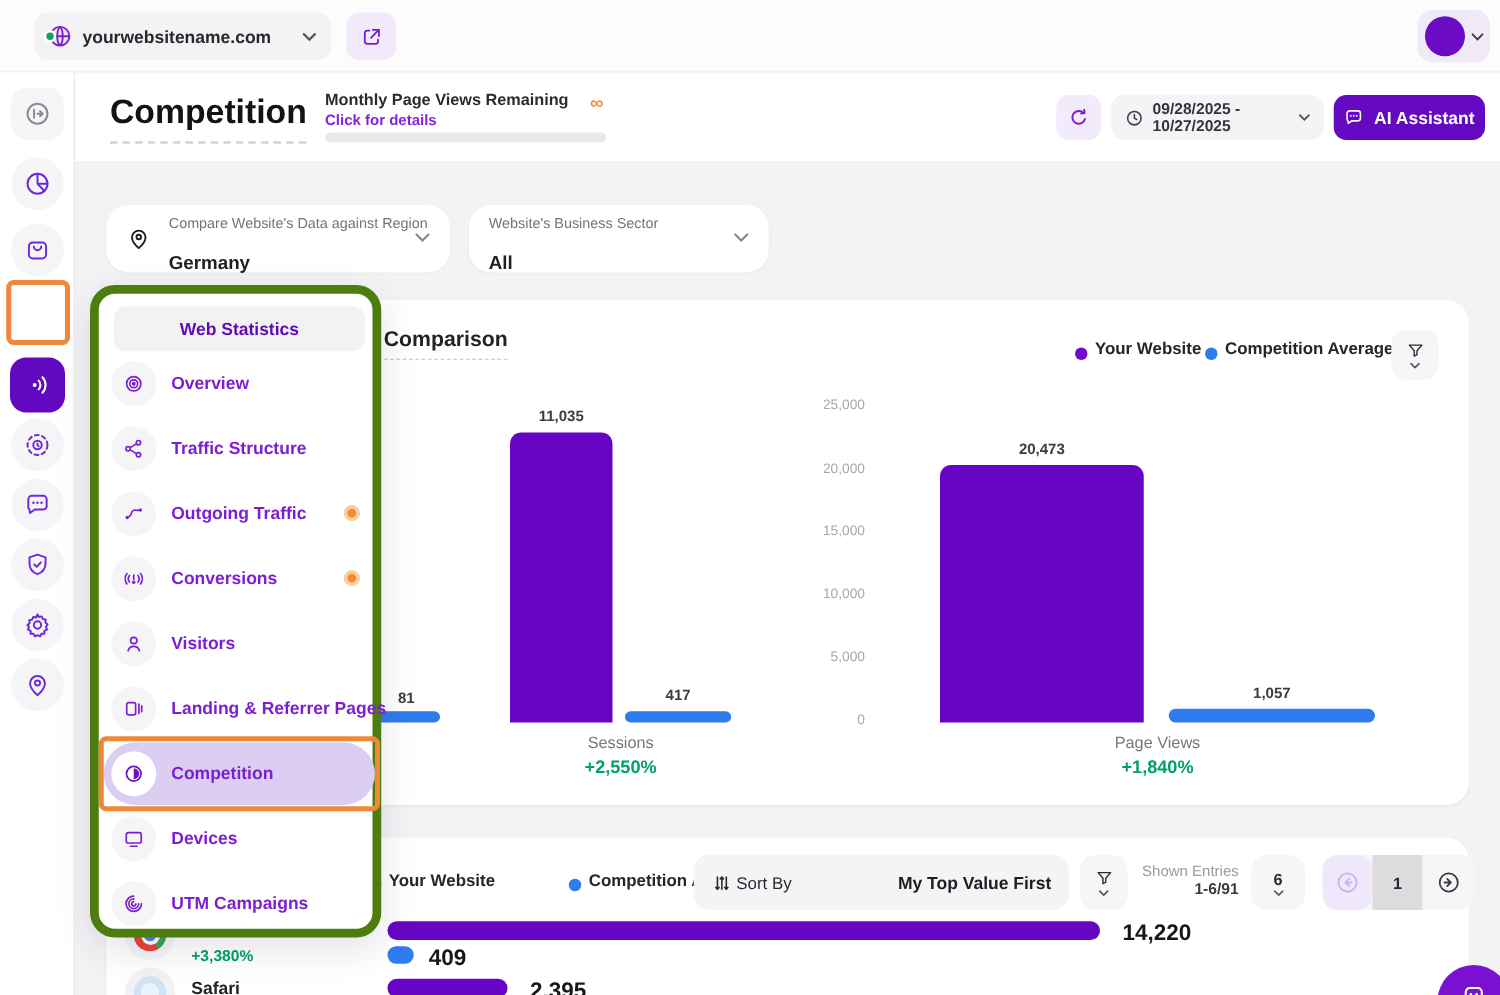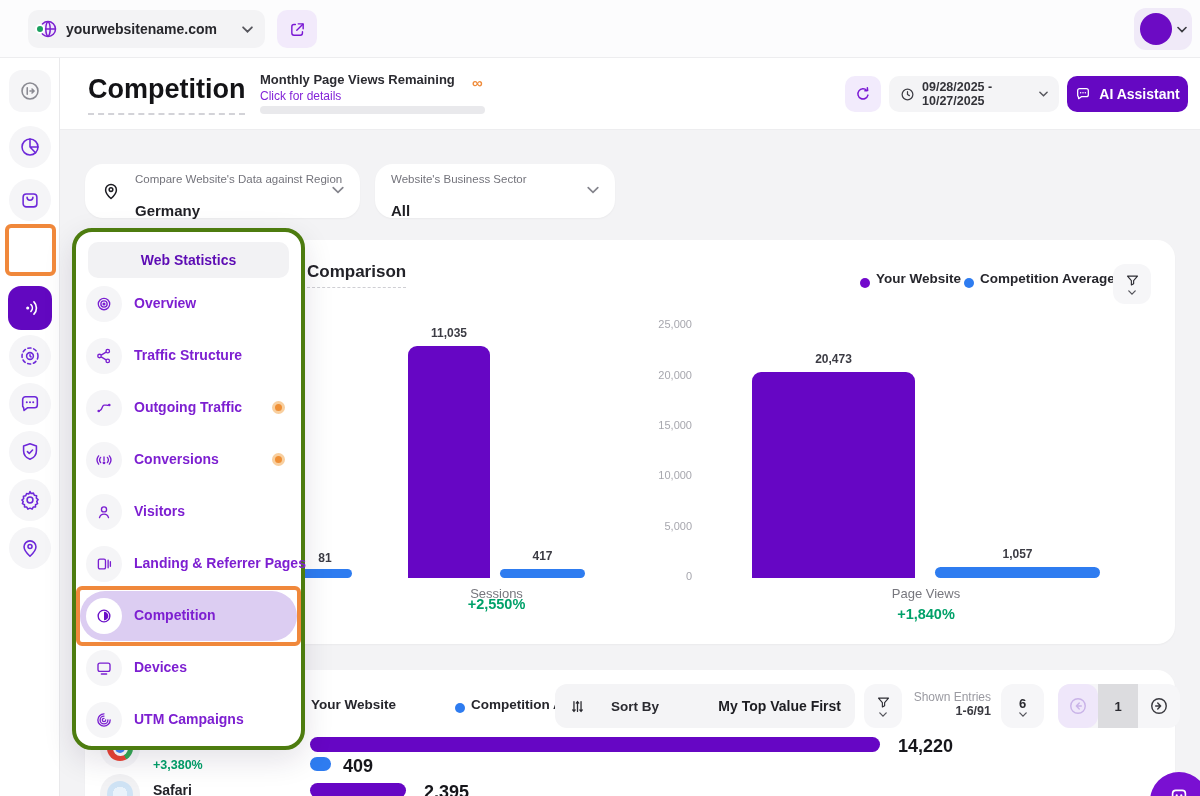--- a/index.html
+++ b/index.html
@@ -20,21 +20,21 @@
   
   .card{background:#fff;border-radius:18px;box-shadow:0 1px 2px rgba(20,20,30,.04);}
   .ytick{width:60px;text-align:right;font-size:11px;color:#a7a7ae;}
   .vbar{position:absolute;}
   .bar-val{position:absolute;text-align:center;font-size:12px;font-weight:700;color:#3c3c44;}
   .cat-lbl{position:absolute;text-align:center;font-size:13px;color:#77777e;}
   .chg-lbl{position:absolute;text-align:center;font-size:14.5px;font-weight:700;color:#00a169;}
   .hbar{position:absolute;height:15px;border-radius:8px;}
   .hbar-val{position:absolute;font-size:18px;font-weight:700;color:#16161b;}
   
-  #flyout{left:72px;top:228px;width:233px;height:522px;background:#fff;border:4px solid #4d7c0f;border-radius:20px;z-index:50;box-shadow:0 10px 30px rgba(30,20,60,.12);}
+  #flyout{left:72px;top:228px;width:233px;height:522px;background:#fff;border:7px solid #4d7c0f;border-radius:20px;z-index:50;box-shadow:0 10px 30px rgba(30,20,60,.12);}
   .mi-icon{position:absolute;left:10px;width:36px;height:36px;border-radius:50%;background:#f5f5f7;display:flex;align-items:center;justify-content:center;color:#7a1fd1;}
   .mi-lbl{position:absolute;left:58px;font-size:14px;font-weight:600;color:#7d1fd1;white-space:nowrap;}
   .mi-badge{position:absolute;left:196px;width:13px;height:13px;border-radius:50%;background:#ef8f35;border:3px solid #f8cf9f;}
   .gray-btn{background:#f6f6f8;border-radius:12px;display:flex;align-items:center;justify-content:center;}
   .chev{color:#6b6b73;}
   .mutetxt{font-size:11.5px;color:#73737b;}
   .valtxt{font-size:15px;font-weight:600;color:#1f1f24;margin-top:12px;}
 </style>
 </head>
 <body>
@@ -148,21 +148,21 @@
             <path d="M12 21s-6.5-5.8-6.5-10.3a6.5 6.5 0 1 1 13 0C18.5 15.2 12 21 12 21z"></path>
             <circle cx="12" cy="10.3" r="2.2"></circle>
           </svg>
         </span>
     </div>
   </div>
 
   <div class="abs" id="pageheader">
     <div class="abs" style="left:28px;top:16px;font-size:27px;font-weight:800;color:#131316;border-bottom:2px dashed #d3d3d8;padding-bottom:8px;">Competition</div>
     <div class="abs" style="left:200px;top:14px;font-size:13px;font-weight:700;color:#2b2b31;">Monthly Page Views Remaining</div>
-    <div class="abs" style="left:200px;top:31px;font-size:12px;font-weight:400;color:#8324d8;">Click for details</div>
+    <div class="abs" style="left:200px;top:31px;font-size:12px;font-weight:700;color:#8324d8;">Click for details</div>
     <div class="abs" style="left:412px;top:16px;font-size:15px;font-weight:800;color:#ef8b3a;">∞</div>
     <div class="abs" style="left:200px;top:48px;width:225px;height:8px;background:#e9e9ec;border-radius:4px;"></div>
     <div class="abs" style="left:785px;top:18px;width:36px;height:36px;background:#f2ebfc;border-radius:10px;display:flex;align-items:center;justify-content:center;color:#7a18d4;">
       <span>
           <svg width="18" height="18" viewBox="0 0 24 24" fill="none" stroke="currentColor" stroke-width="2" stroke-linecap="round" stroke-linejoin="round">
             <path d="M18.6 13.5A6.8 6.8 0 1 1 17 7.2"></path>
             <path d="M17.8 3.8l.4 3.6-3.6.4"></path>
           </svg>
         </span>
     </div>
@@ -244,21 +244,21 @@
     <span class="abs ytick" style="left:547px;top:330px;">0</span>
 
     <span class="bar-val" style="left:213px;top:311px;width:54px;">81</span>
     <div class="vbar" style="left:213px;width:54px;top:329px;height:9px;background:#2e7cf0;border-radius:7px;"></div>
 
     <span class="bar-val" style="left:323px;top:86px;width:82px;">11,035</span>
     <div class="vbar" style="left: 323px; width: 82px; background: rgb(102, 6, 196); border-radius: 9px 9px 0px 0px; height: 232px; top: 106px;"></div>
     <span class="bar-val" style="left:415px;top:309px;width:85px;">417</span>
     <div class="vbar" style="left: 415px; width: 85px; background: rgb(46, 124, 240); border-radius: 7px; height: 9px; top: 329px;"></div>
     <span class="cat-lbl" style="left:323px;top:346px;width:177px;">Sessions</span>
-    <span class="chg-lbl" style="left:323px;top:356px;width:177px;">+2,550%</span>
+    <span class="chg-lbl" style="left:323px;top:366px;width:177px;">+2,550%</span>
 
     <span class="bar-val" style="left:667px;top:112px;width:163px;">20,473</span>
     <div class="vbar" style="left: 667px; width: 163px; background: rgb(102, 6, 196); border-radius: 9px 9px 0px 0px; height: 206px; top: 132px;"></div>
     <span class="bar-val" style="left:850px;top:307px;width:165px;">1,057</span>
     <div class="vbar" style="left: 850px; width: 165px; background: rgb(46, 124, 240); border-radius: 7px; height: 11px; top: 327px;"></div>
     <span class="cat-lbl" style="left:667px;top:346px;width:348px;">Page Views</span>
     <span class="chg-lbl" style="left:667px;top:366px;width:348px;">+1,840%</span>
   </div>
 
   <div class="abs card" style="left:85px;top:670px;width:1090px;height:170px;">
@@ -268,21 +268,21 @@
     <span class="abs legend-lbl" style="left:386px;top:27px;">Competition Average</span>
 
     <div class="abs" style="left:470px;top:14px;width:300px;height:44px;background:#f4f4f6;border-radius:12px;display:flex;align-items:center;padding:0 14px;">
       <span style="color:#2a2a30;">
           <svg width="17" height="17" viewBox="0 0 24 24" fill="none" stroke="currentColor" stroke-width="1.8" stroke-linecap="round" stroke-linejoin="round">
             <path d="M7 5v14M5.2 16.8L7 19l1.8-2.2"></path>
             <path d="M12 19V5M10.2 7.2L12 5l1.8 2.2"></path>
             <path d="M17 5v14M15.2 16.8L17 19l1.8-2.2"></path>
           </svg>
         </span>
-      <span style="margin-left:25px;font-size:13.5px;font-weight:700;color:#2a2a30;">Sort By</span>
+      <span style="margin-left:3px;font-size:13.5px;font-weight:400;color:#2a2a30;">Sort By</span>
       <span style="margin-left:auto;font-size:14px;font-weight:700;color:#1d1d22;">My Top Value First</span>
     </div>
     <div class="abs gray-btn" style="left:779px;top:14px;width:38px;height:44px;flex-direction:column;gap:2px;color:#2c2c33;">
       <span>
           <svg width="15" height="15" viewBox="0 0 24 24" fill="none" stroke="currentColor" stroke-width="1.8" stroke-linejoin="round">
             <path d="M4 5h16l-6.2 7.2v5l-3.6 2v-7z"></path>
           </svg>
         </span>
       <span>
           <svg width="8" height="5" viewBox="0 0 10 6" fill="none" stroke="#55555c" stroke-width="1.6" stroke-linecap="round">

